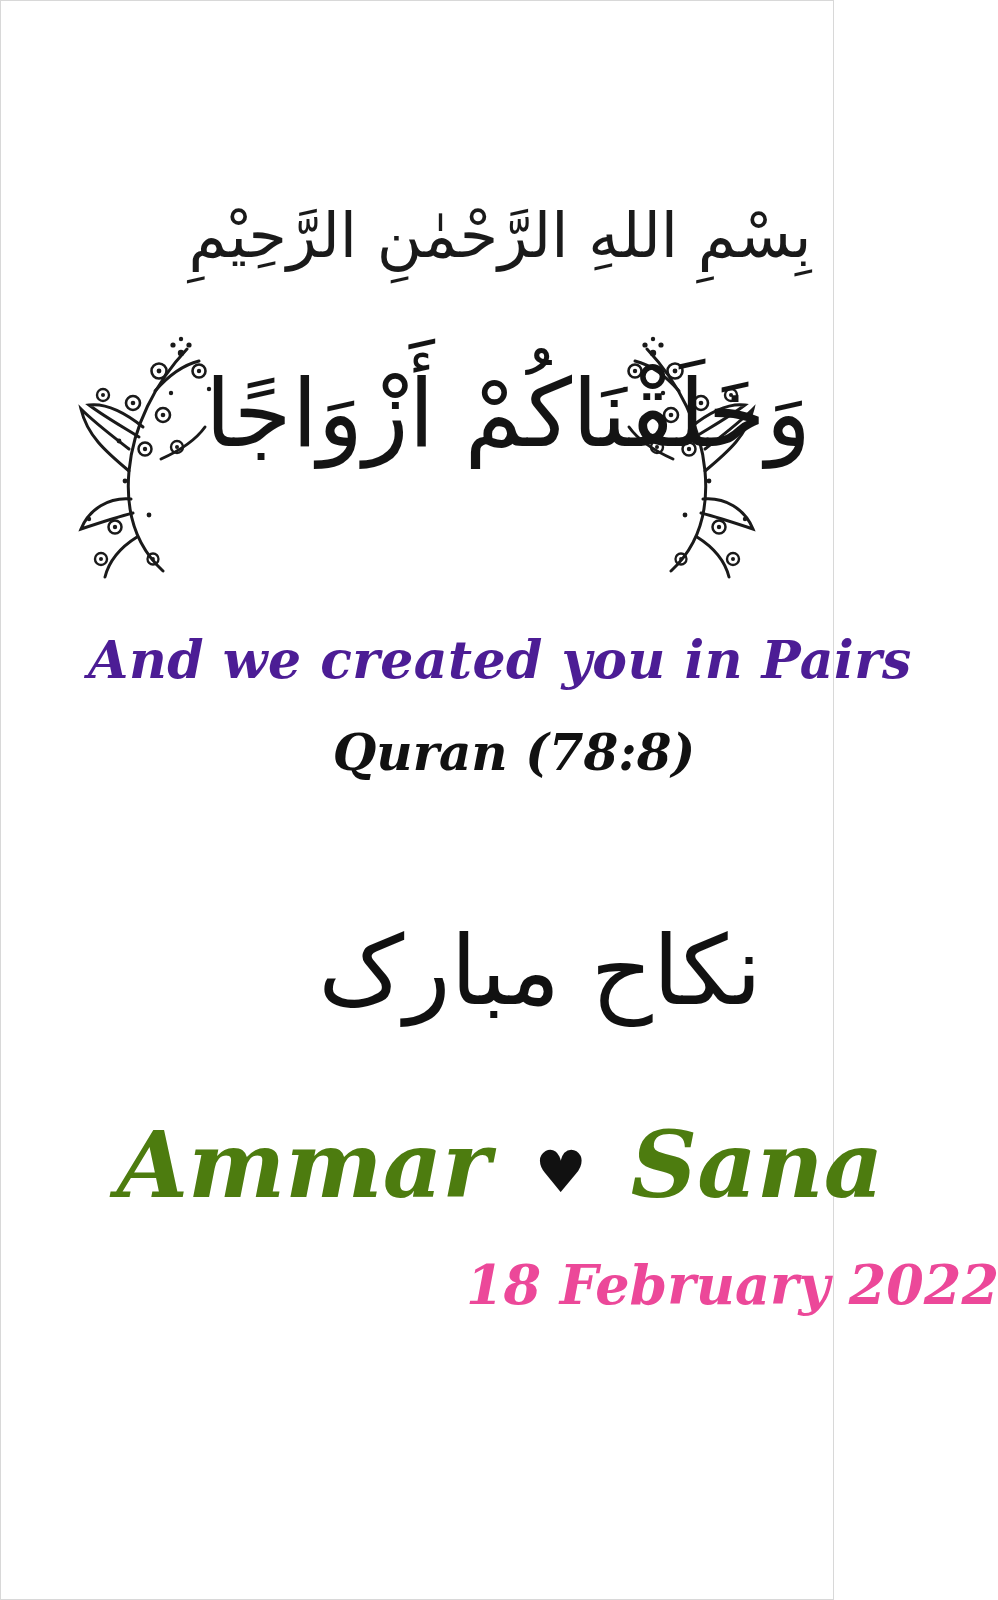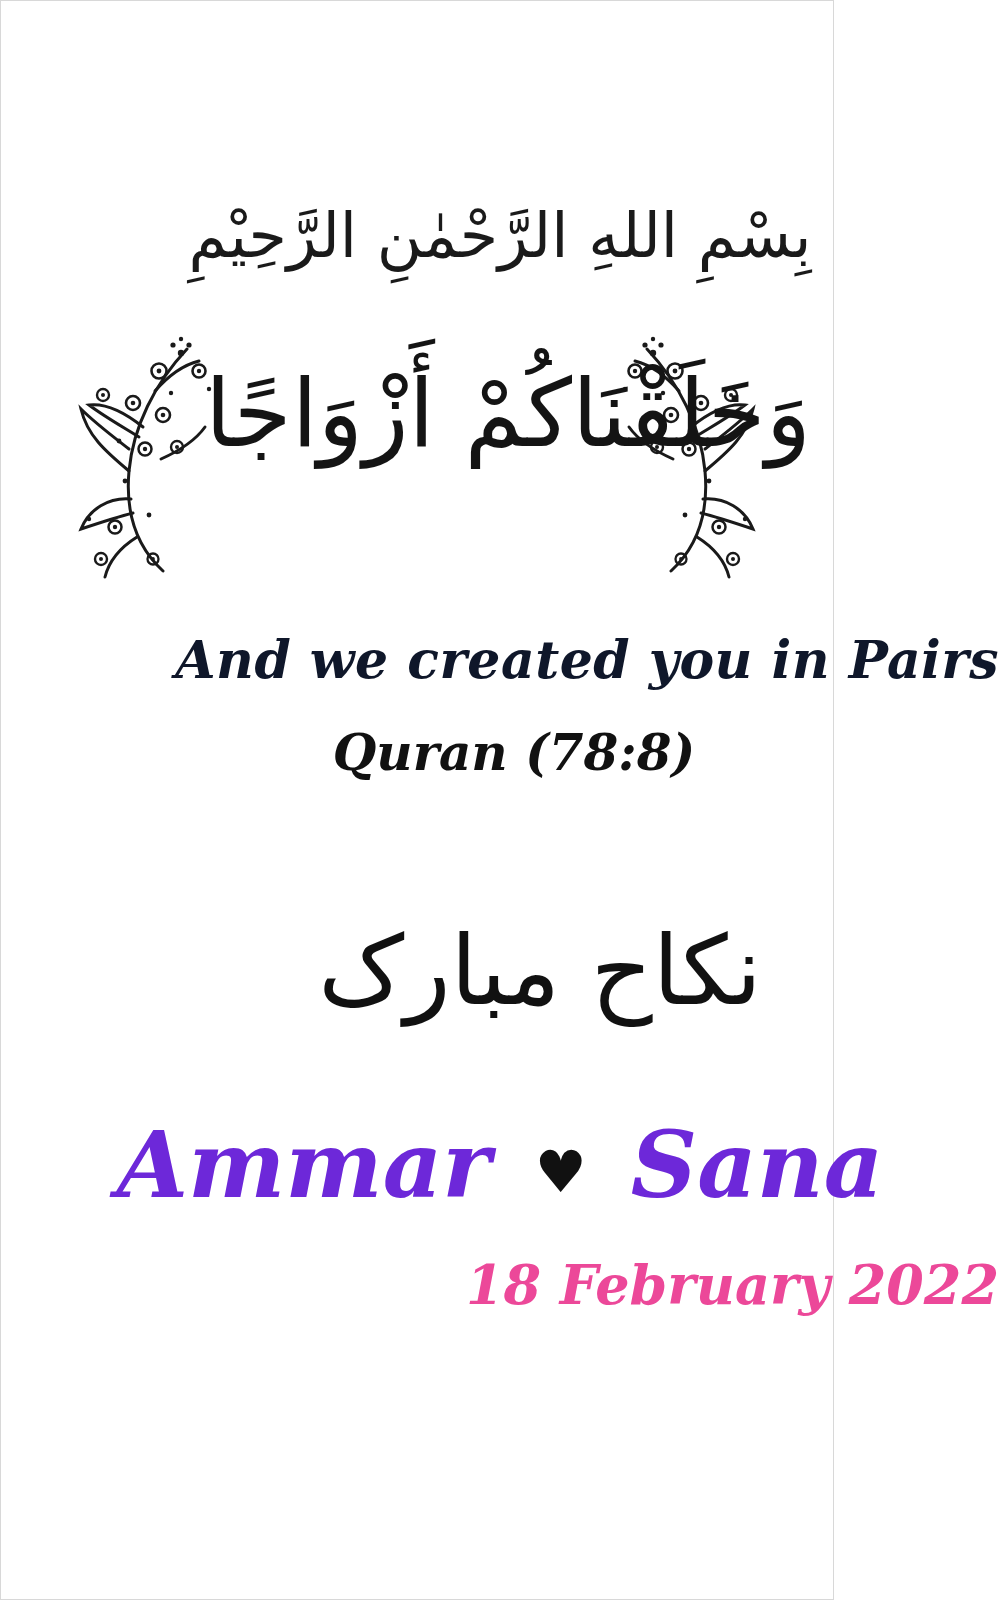--- a/index.html
+++ b/index.html
@@ -64,27 +64,27 @@
   }
   .ornament.left  { left: 58px; }
   .ornament.right { right: 58px; transform: scaleX(-1); }
 
   
   .verse-en {
     position: absolute;
     top: 628px;
     left: 0;
     width: 998px;
-    text-align: right;
+    text-align: center;
     font-family: "DejaVu Serif", serif;
     font-style: italic;
     font-weight: 700;
     font-size: 52px;
     letter-spacing: 0.5px;
-    color: #0f172a;
+    color: #4c1d95;
     white-space: nowrap;
   }
   .verse-ref {
     position: absolute;
     top: 722px;
     left: 14px;
     width: 998px;
     text-align: center;
     font-family: "DejaVu Serif", serif;
     font-style: italic;
@@ -120,21 +120,21 @@
     align-items: center;
     justify-content: center;
     gap: 44px;
   }
   .name {
     font-family: "DejaVu Serif", serif;
     font-style: italic;
     font-weight: 700;
     font-size: 92px;
     line-height: 1.15;
-    color: #6d28d9;
+    color: #4d7c0f;
     white-space: nowrap;
   }
   .heart {
     font-family: "DejaVu Sans", sans-serif;
     font-size: 58px;
     line-height: 1;
     color: #111111;
     position: relative;
     top: 6px;
   }

